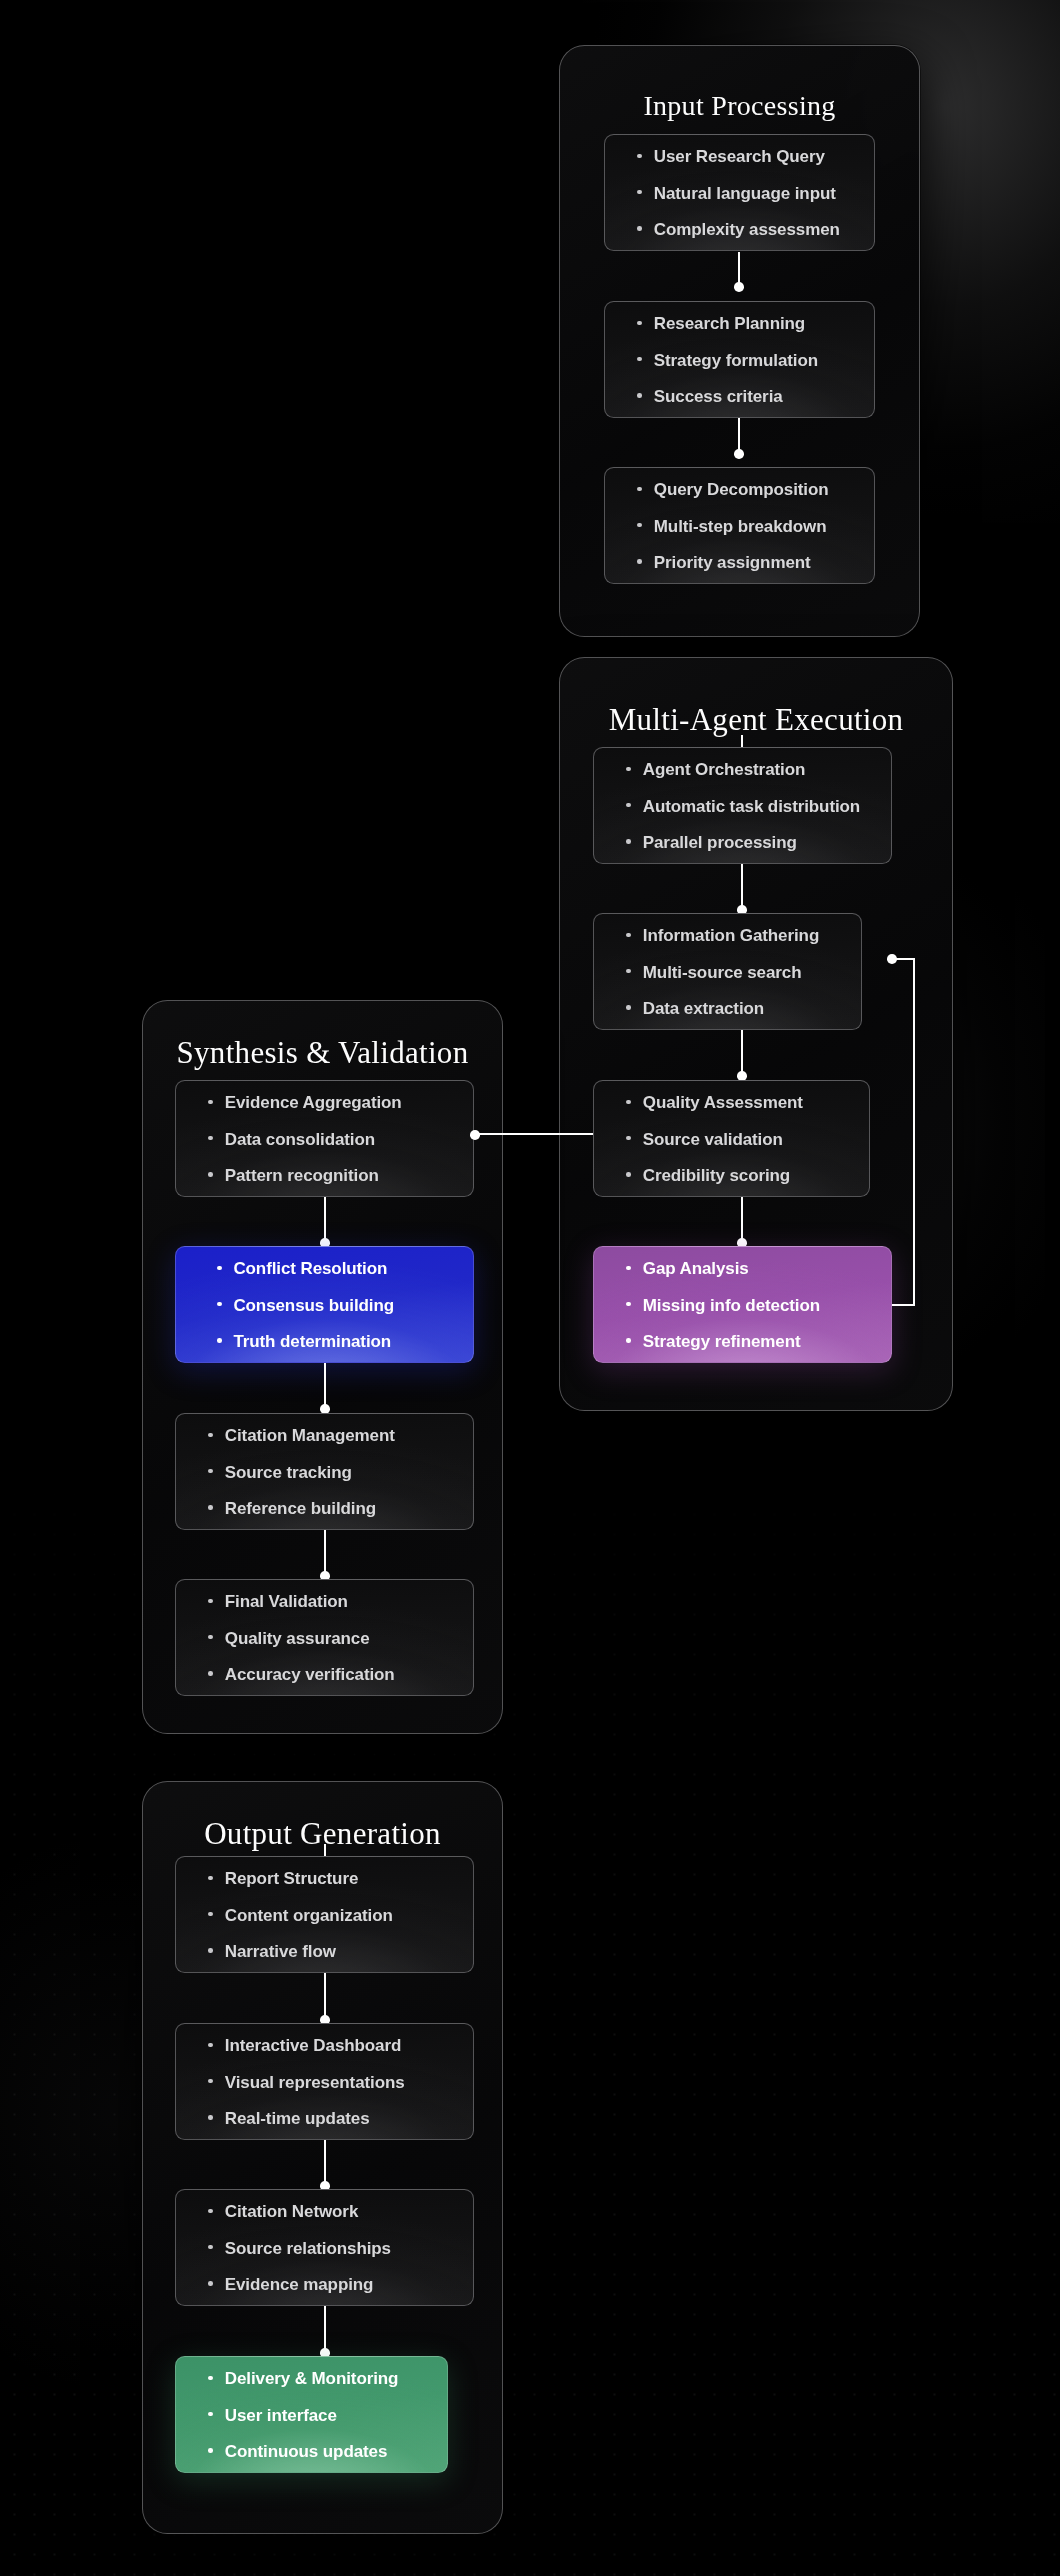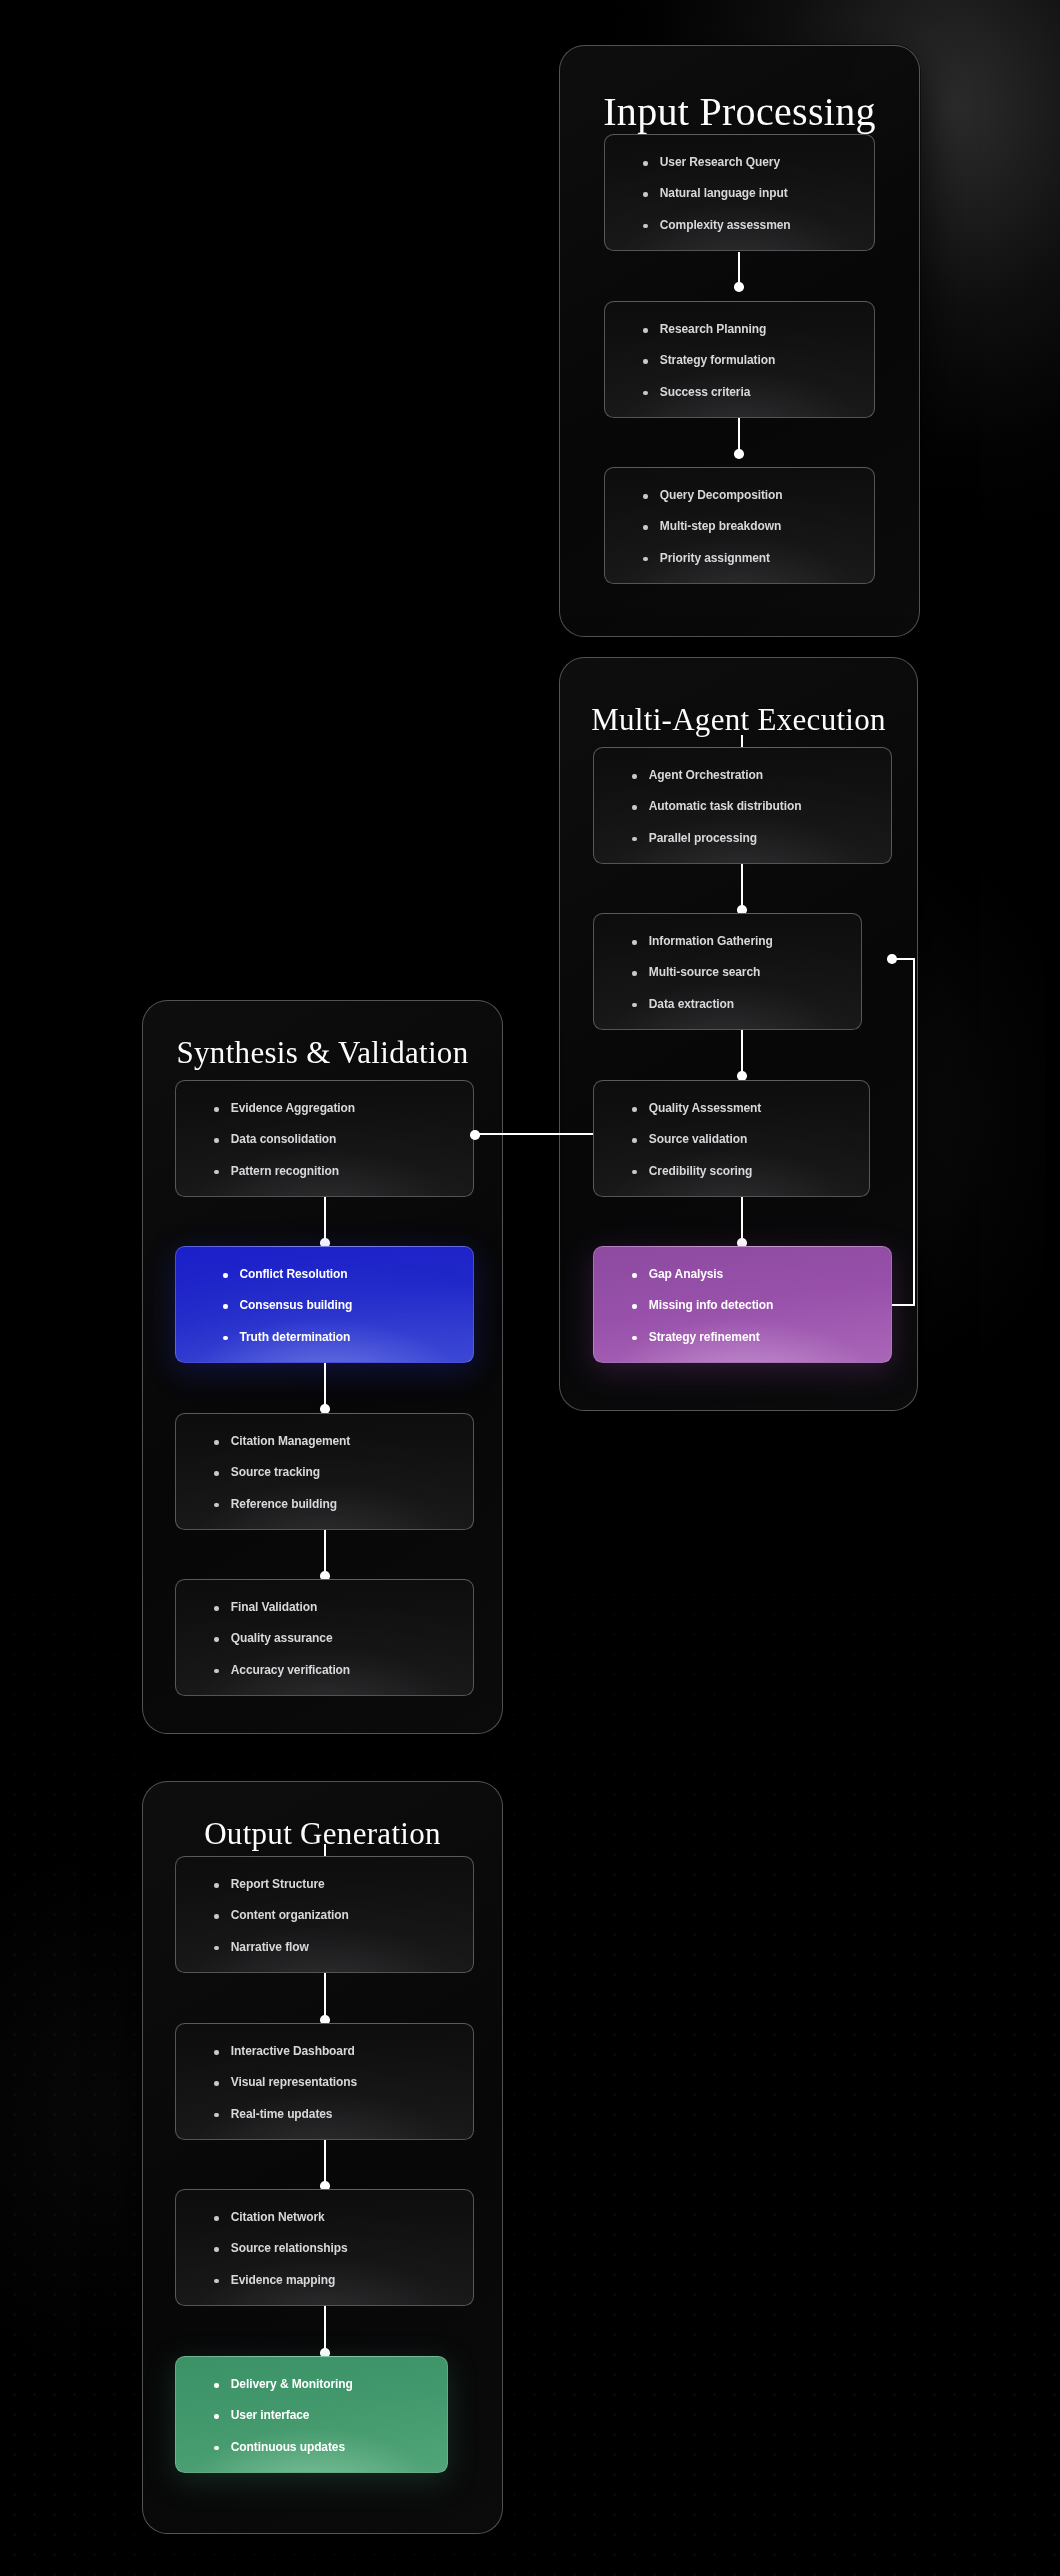--- a/index.html
+++ b/index.html
@@ -67,27 +67,27 @@
     border:1.1px solid rgba(150,150,153,.52);
     background:
       radial-gradient(120% 150% at 50% 118%, rgba(120,120,124,.26) 0%, rgba(45,45,48,.10) 38%, rgba(0,0,0,0) 66%),
       linear-gradient(178deg, #0d0d0e 0%, #131314 62%, #171718 100%);
     padding:16.4px 19.4px 15px 19.4px;
     display:flex; flex-direction:column; justify-content:center;
   }
   .card ul{ margin:0; padding:0; list-style:none; }
   .card li{
     color:#d8d8da;
-    font-size:12px;
+    font-size:17px;
     font-weight:700;
     letter-spacing:-0.1px;
     line-height:1;
     padding-left:19.4px;
     position:relative;
-    margin:16px;
+    margin:10px;
   }
   .card li + li{ margin-top:19.4px; }
   .card li::before{
     content:"";
     position:absolute;
     left:3px; top:5.2px;
     width:4.5px; height:4.5px;
     border-radius:50%;
     background:#c9c9cc;
   }
@@ -138,21 +138,21 @@
 </style>
 </head>
 <body>
 
 <div id="bg-glow-tr"></div>
 <div id="bg-glow-mid"></div>
 <div id="bg-glow-bl"></div>
 <div id="bg-dots"></div>
 
 <div class="panel" style="left:559px; top:45px; width:361px; height:592px;">
-  <div class="panel-title" style="position:absolute; left:0; right:0; top:46px; font-size:40px;">Input Processing</div>
+  <div class="panel-title" style="position:absolute; left:0; right:0; top:46px; font-size:28px;">Input Processing</div>
 </div>
 
 <div class="card" style="left:604px; top:134px; width:271px; height:117px;">
   <ul>
     <li>User Research Query</li>
     <li>Natural language input</li>
     <li>Complexity assessmen</li>
   </ul>
 </div>
 
@@ -171,21 +171,21 @@
 <div class="dot" style="left:734px; top:449px;"></div>
 
 <div class="card" style="left:604px; top:467px; width:271px; height:117px;">
   <ul>
     <li>Query Decomposition</li>
     <li>Multi-step breakdown</li>
     <li>Priority assignment</li>
   </ul>
 </div>
 
-<div class="panel" style="left:559px; top:657px; width:359px; height:754px;">
+<div class="panel" style="left:559px; top:657px; width:394px; height:754px;">
   <div class="panel-title" style="position:absolute; left:0; right:0; top:46px; font-size:31px;">Multi-Agent Execution</div>
 </div>
 
 <div class="vline" style="left:741px; top:735px; height:21px;"></div>
 <div class="dot" style="left:737px; top:751px;"></div>
 
 <div class="card" style="left:593px; top:747px; width:299px; height:117px;">
   <ul>
     <li>Agent Orchestration</li>
     <li>Automatic task distribution</li>

